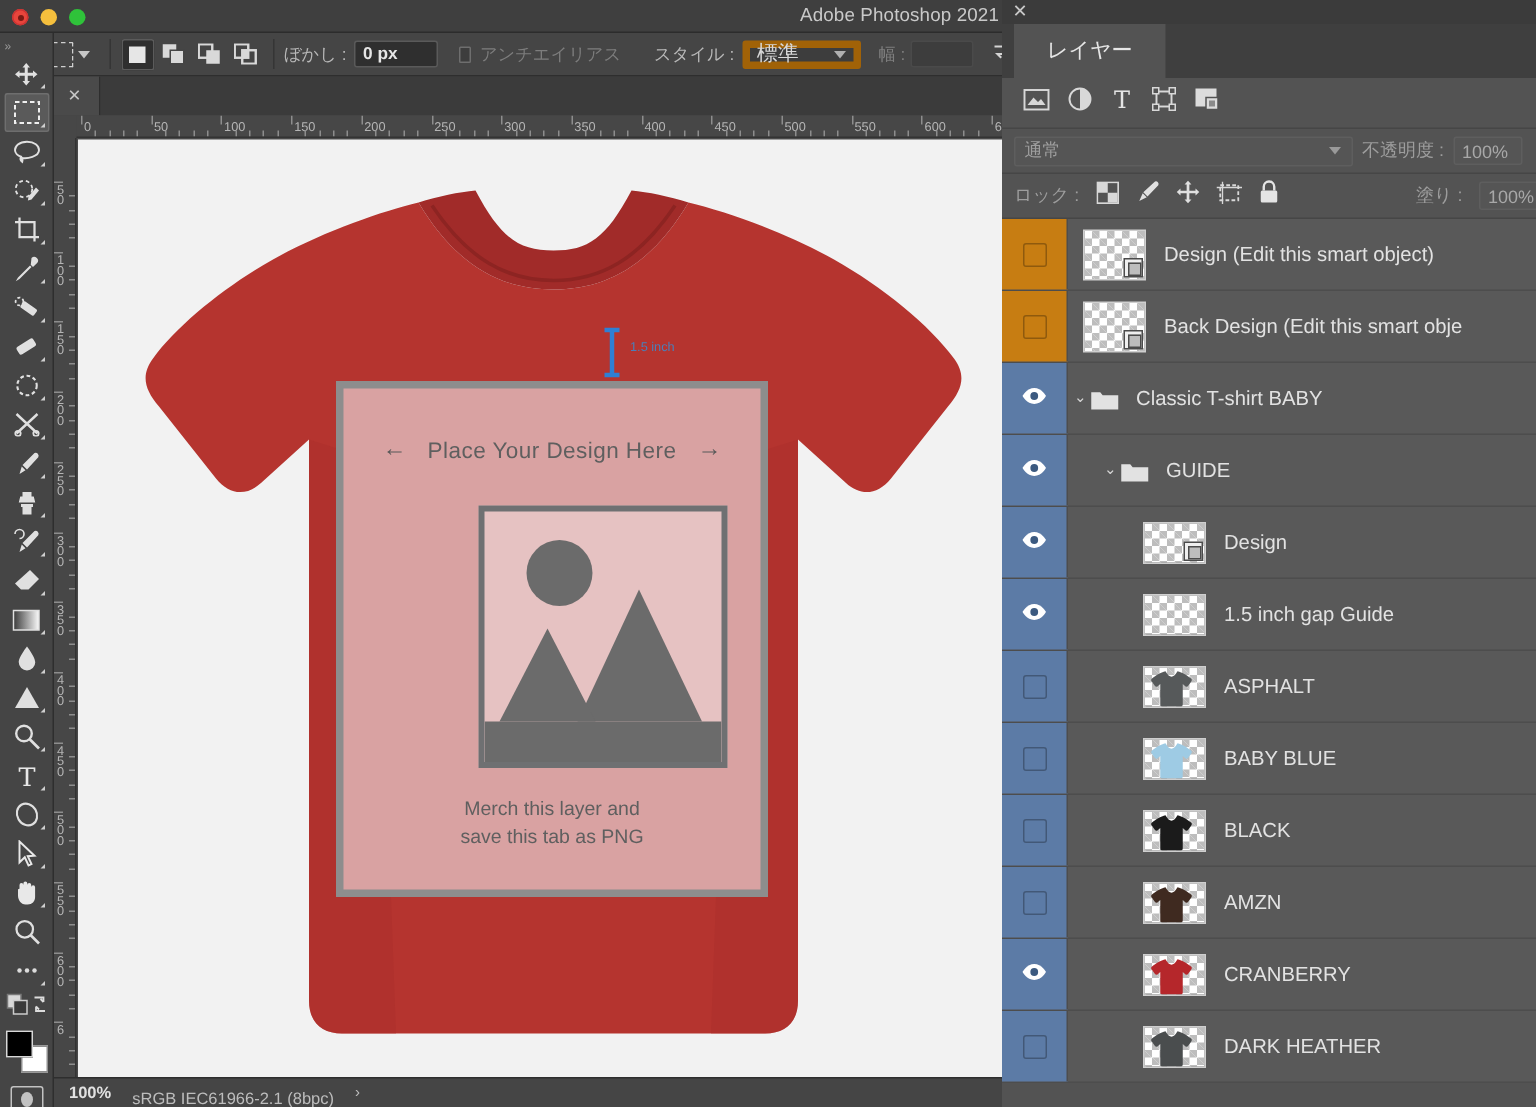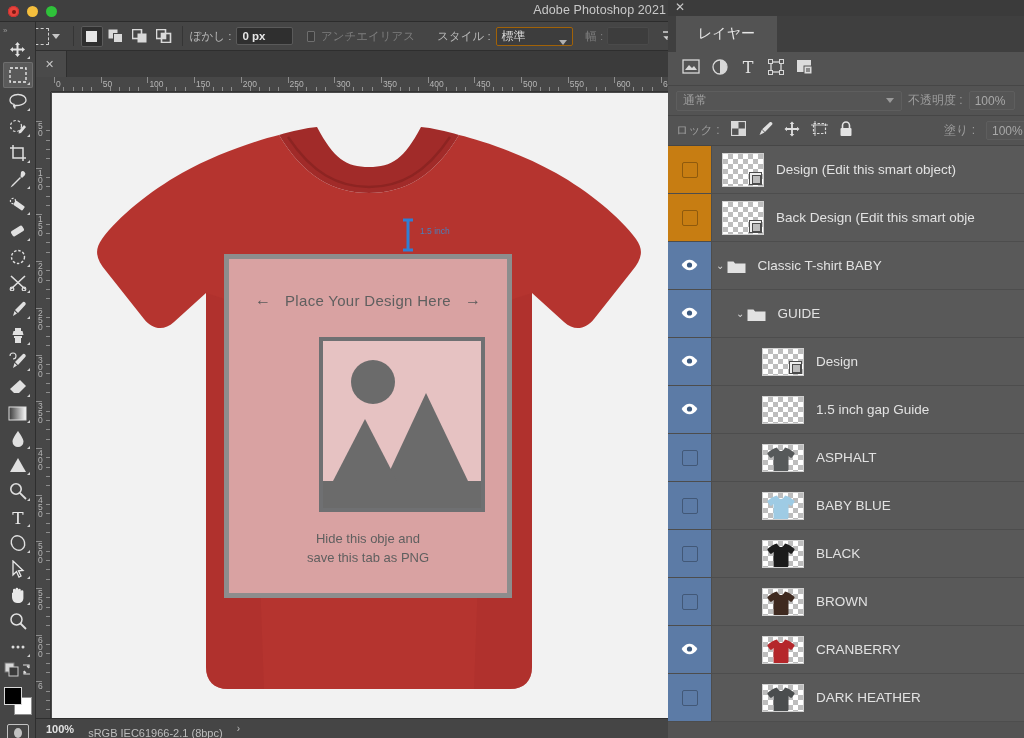--- a/index.html
+++ b/index.html
@@ -49,23 +49,23 @@
   .ob-label { color:#b8b8b8; font-size:11.5px; white-space:nowrap; }
   .ob-label.dim { color:#7d7d7d; }
   .ob-input {
     background:#2f2f2f; border:1px solid #5a5a5a; border-radius:2px;
     color:#e6e6e6; font-size:11.5px; font-weight:bold;
     height:18px; padding: 0 5px; display:flex; align-items:center;
   }
   .ob-input.empty { color:#8a8a8a; border-color:#4a4a4a; background:#3d3d3d; }
   .ob-check { width:11px;height:11px;border:1px solid #6e6e6e;background:#3d3d3d;border-radius:1px; }
   .ob-select {
-    background:#3d3d3d; border:1px solid #a16207; border-radius:2px;
-    color:#d8d8d8; font-size:12px; height:19px; width:104px;
-    padding: 0 5px; display:flex; align-items:flex-end; justify-content:space-between;
+    background:#3d3d3d; border:5px solid #a16207; border-radius:2px;
+    color:#d8d8d8; font-size:14px; height:19px; width:104px;
+    padding: 0 5px; display:flex; align-items:center; justify-content:space-between;
   }
   .selchev { width:0;height:0;border-left:4px solid transparent;border-right:4px solid transparent;border-top:5px solid #b0b0b0; }
 
   
   .tabbar {
     position: absolute; left: 36px; top: 51px; width: 640px; height: 26px;
     background: #3b3b3b;
   }
   .doctab {
     position:absolute; left:0; top:0; height:26px;
@@ -665,21 +665,21 @@
         <div style="position:absolute;left:90px;top:78px;width:166px;height:175px;background:#e6c2c2;border:4px solid #6f7072;">
           <svg viewBox="0 0 158 167" width="158" height="167">
             <circle cx="50" cy="41" r="22" fill="#6b6b6b"></circle>
             <path d="M62 140 L103 52 L145 140 Z" fill="#6b6b6b"></path>
             <path d="M10 140 L42 78 L74 140 Z" fill="#6b6b6b"></path>
             <rect x="0" y="140" width="158" height="27" fill="#6b6b6b"></rect>
           </svg>
         </div>
 
         <div style="position:absolute;left:0;top:270px;width:100%;text-align:center;color:#5f5f5f;font-size:13px;line-height:19px;">
-          <div>Hide this obje and</div>
+          <div>Merch this layer and</div>
           <div>save this tab as PNG</div>
         </div>
       </div>
     </div>
   </div>
 
   <div class="statusbar">
     <span class="sb-zoom">100%</span>
     <span class="sb-prof">sRGB IEC61966-2.1 (8bpc)</span>
     <span class="sb-chev">›</span>
@@ -898,21 +898,21 @@
         <div class="layerrow">
           <div class="eyecell blue">
             <span class="eyebox"></span>
           </div>
           <div class="indent" style="flex: 1 1 0%; display: flex; align-items: center; padding-left: 44px; min-width: 0px;">
             <div class="thumb small">
               <svg class="shirt-thumb-svg" width="30" height="26" viewBox="0 0 30 26">
                 <path d="M11 1.5 C8 2.2 4 4.6 2 6.4 1.2 7.1 1.3 7.7 1.9 8.5 L4 11.4 C4.5 12 5.2 12 5.8 11.5 L7.5 10 V23.5 C7.5 24.4 8 25 9 25 H21 C22 25 22.5 24.4 22.5 23.5 V10 L24.2 11.5 C24.8 12 25.5 12 26 11.4 L28.1 8.5 C28.7 7.7 28.8 7.1 28 6.4 26 4.6 22 2.2 19 1.5 17.5 4.2 16.3 5.1 15 5.1 13.7 5.1 12.5 4.2 11 1.5Z" fill="#3f2a20"></path>
               </svg>
             </div>
-            <span class="layername">BROWN</span>
+            <span class="layername">AMZN</span>
           </div>
         </div>
         <div class="layerrow">
           <div class="eyecell blue">
             <span><svg width="17" height="12" viewBox="0 0 17 12">
                 <path d="M8.5 0.7 C3.5 0.7 0.7 6 0.7 6 S3.5 11.3 8.5 11.3 16.3 6 16.3 6 13.5 0.7 8.5 0.7Z" fill="#ffffff"></path>
                 <circle cx="8.5" cy="6" r="2.6" fill="#3c5a80"></circle>
               </svg></span>
           </div>
           <div class="indent" style="flex: 1 1 0%; display: flex; align-items: center; padding-left: 44px; min-width: 0px;">

